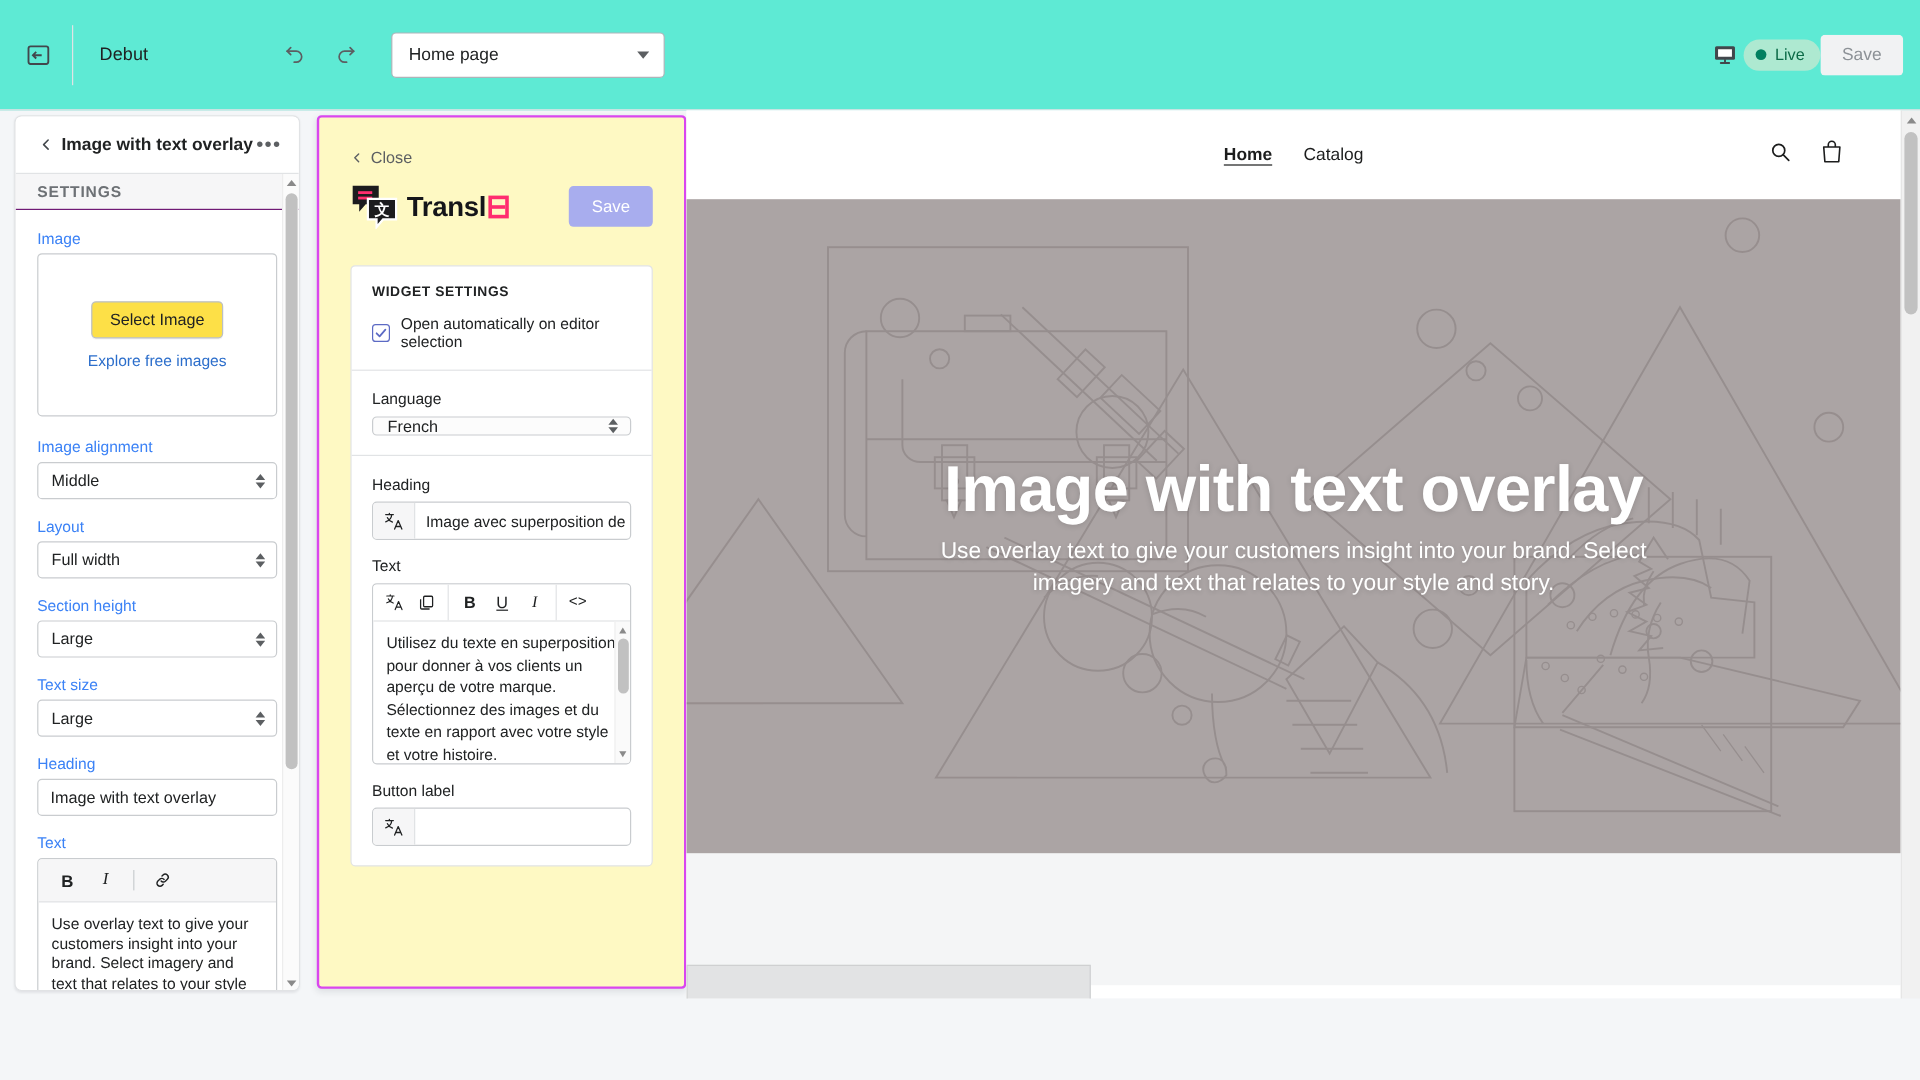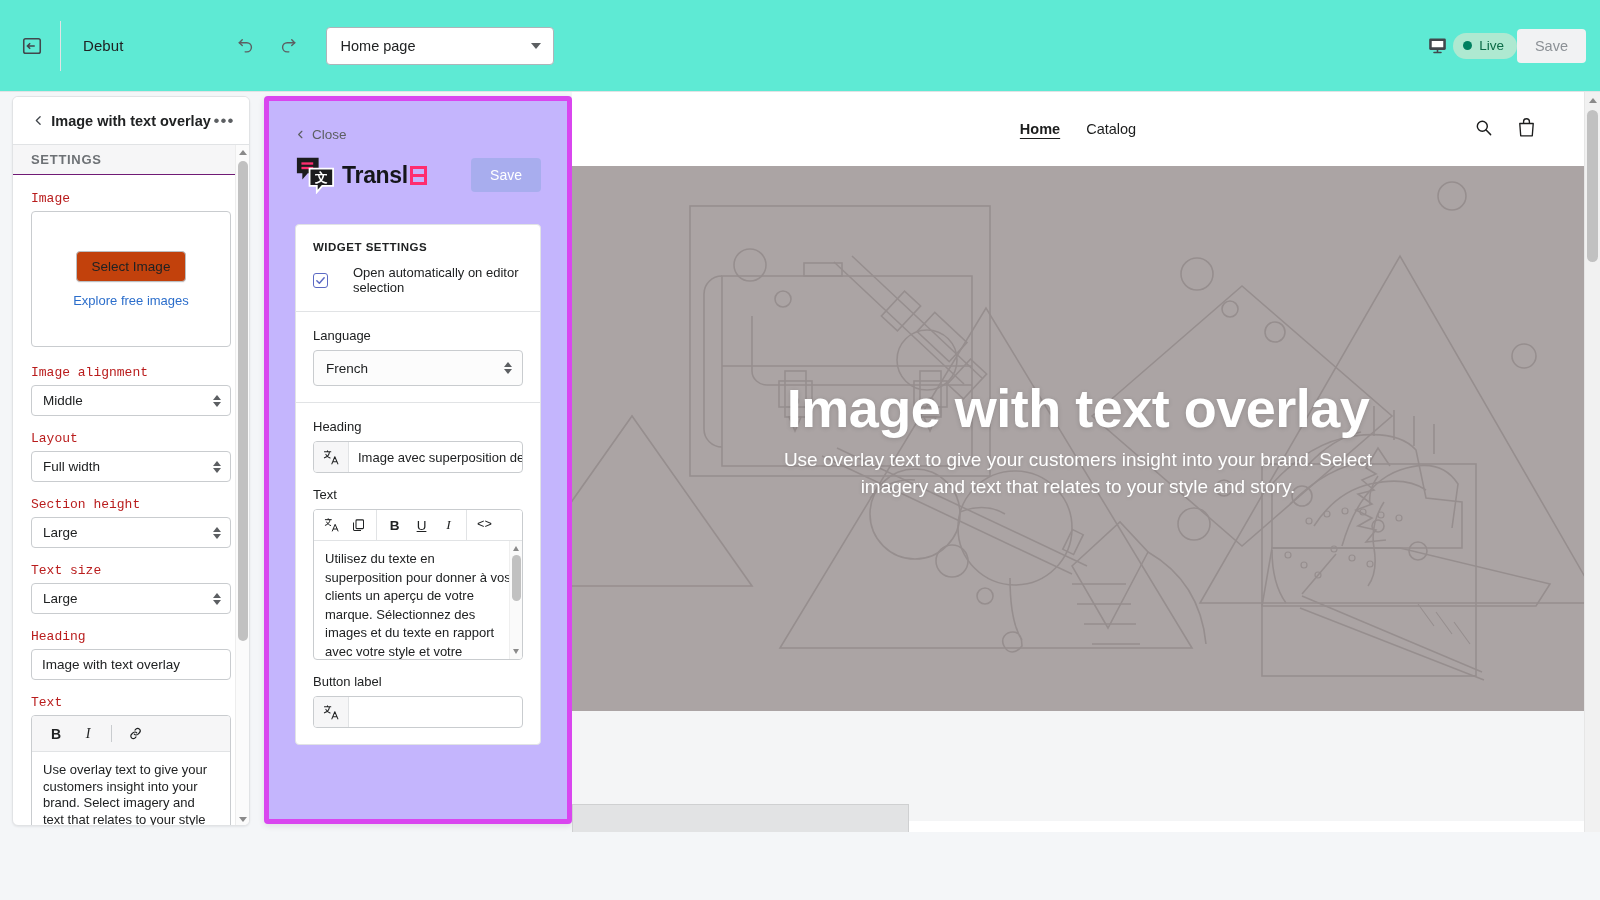--- a/index.html
+++ b/index.html
@@ -75,28 +75,28 @@
   .lp-more { width: 26px; text-align: center; color: #5c5f62; font-size: 17px; letter-spacing: 1px; cursor: pointer; line-height: 10px; }
   .lp-sec-head {
     background: #f6f6f7; height: 30px; display: flex; align-items: center;
     padding: 0 18px; font-size: 13px; font-weight: 700; letter-spacing: .7px;
     color: #6d7175; border-bottom: 1px solid #701a75;
   }
   .lp-body {
     position: relative; height: 651px; padding: 16px 18px 0 18px;
     overflow: hidden;
   }
-  .fld-label { font-size: 13px; color: #b91c1c; margin-bottom: 5px; font-family: Liberation Mono, monospace; }
+  .fld-label { font-size: 13px; color: #3b82f6; margin-bottom: 5px; }
   .img-drop {
     border: 1px solid #c9cccf; border-radius: 4px; height: 136px;
     display: flex; flex-direction: column; align-items: center; justify-content: center;
     gap: 11px; margin-bottom: 18px; background: #fff;
   }
   .btn-sel-img {
-    border: 1px solid #bbbfc3; border-radius: 4px; background: #c2410c;
+    border: 1px solid #bbbfc3; border-radius: 4px; background: #fde047;
     padding: 7px 15px; font-size: 13.5px; color: #202223; cursor: pointer;
     box-shadow: 0 1px 0 rgba(22,29,37,.05);
   }
   .link-free { font-size: 13px; color: #2c6ecb; cursor: pointer; }
   .sel-box {
     height: 31px; border: 1px solid #c9cccf; border-radius: 4px; background: #fff;
     display: flex; align-items: center; justify-content: space-between;
     padding: 0 9px 0 11px; font-size: 13.5px; color: #202223;
     margin-bottom: 15px; cursor: pointer; gap: 15px;
   }
@@ -120,49 +120,49 @@
   
   .lp-scroll { position: absolute; right: 0px; top: 48px; width: 14px; height: 682px; background: #fbfbfb; border-left: 1px solid #ededed; }
   .lp-scroll .arr { position: absolute; left: 3px; width: 0; height: 0; border-left: 4px solid transparent; border-right: 4px solid transparent; }
   .lp-scroll .arr-up { top: 5px; border-bottom: 5px solid #8a8a8a; }
   .lp-scroll .arr-dn { bottom: 5px; border-top: 5px solid #8a8a8a; }
   .lp-thumb { position: absolute; left: 2px; top: 16px; width: 10px; height: 480px; background: #c1c1c1; border-radius: 5px; }
 
   
   .t8-panel {
     position: absolute; left: 264px; top: 96px; width: 308px; height: 728px;
-    background: #c4b5fd; border: 5px solid #d946ef; border-radius: 4px;
+    background: #fef9c3; border: 2px solid #d946ef; border-radius: 4px;
     box-shadow: 0 2px 6px rgba(22,29,37,.10);
     padding: 26px 26px 0 26px;
   }
   .t8-close { display: flex; align-items: center; gap: 6px; font-size: 13.5px; color: #5c5f62; cursor: pointer; margin-bottom: 14px; }
   .t8-brandrow { display: flex; align-items: center; justify-content: space-between; margin-bottom: 30px; }
   .t8-logo { display: flex; align-items: center; gap: 7px; }
   .t8-wordmark { font-size: 23px; font-weight: 700; color: #15161a; letter-spacing: -.3px; display: flex; align-items: center; }
   .t8-eight {
     display: inline-block; width: 17px; height: 19px; margin-left: 2px;
     border: 3px solid #ff2d6f; position: relative;
   }
   .t8-eight::after { content: ""; position: absolute; left: 0; right: 0; top: 5px; height: 3px; background: #ff2d6f; }
   .t8-save {
     background: #a8adee; color: #fff; border-radius: 4px; border: none;
     padding: 9px 19px; font-size: 14px; cursor: pointer;
   }
   .t8-card { border: 1px solid #e1e3e5; border-radius: 4px; background: #fff; }
   .t8-block { padding: 16px 17px; border-bottom: 1px solid #e1e3e5; }
   .t8-block:last-child { border-bottom: none; }
   .t8-sec-title { font-size: 11.5px; font-weight: 700; letter-spacing: .5px; color: #202223; margin-bottom: 12px; }
-  .t8-check-row { display: flex; align-items: center; gap: 25px; font-size: 13px; color: #202223; cursor: pointer; }
+  .t8-check-row { display: flex; align-items: center; gap: 9px; font-size: 13px; color: #202223; cursor: pointer; }
   .t8-checkbox {
     width: 15px; height: 15px; border: 1px solid #5c6ac4; border-radius: 3px;
     display: flex; align-items: center; justify-content: center; flex: none; background: #fff;
   }
   .t8-lbl { font-size: 13px; color: #202223; margin-bottom: 7px; }
   .t8-select {
-    height: 36px; border: 1px solid #c9cccf; border-radius: 4px; background: #fcfcfc;
+    height: 16px; border: 1px solid #c9cccf; border-radius: 4px; background: #fcfcfc;
     display: flex; align-items: center; justify-content: space-between;
     padding: 0 10px 0 12px; font-size: 13.5px; color: #202223; cursor: pointer;
   }
   .t8-field {
     display: flex; border: 1px solid #c9cccf; border-radius: 4px; overflow: hidden; background: #fff;
   }
   .t8-field-icon {
     width: 35px; background: #f6f6f7; border-right: 1px solid #e1e3e5;
     display: flex; align-items: center; justify-content: center; flex: none; cursor: pointer;
   }

